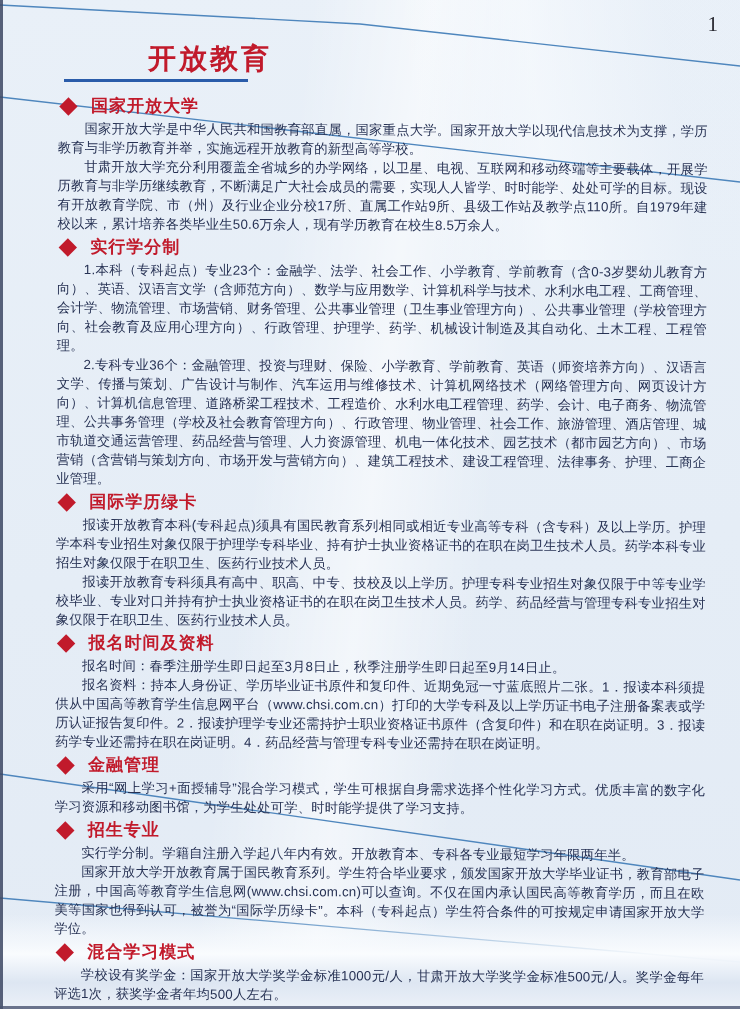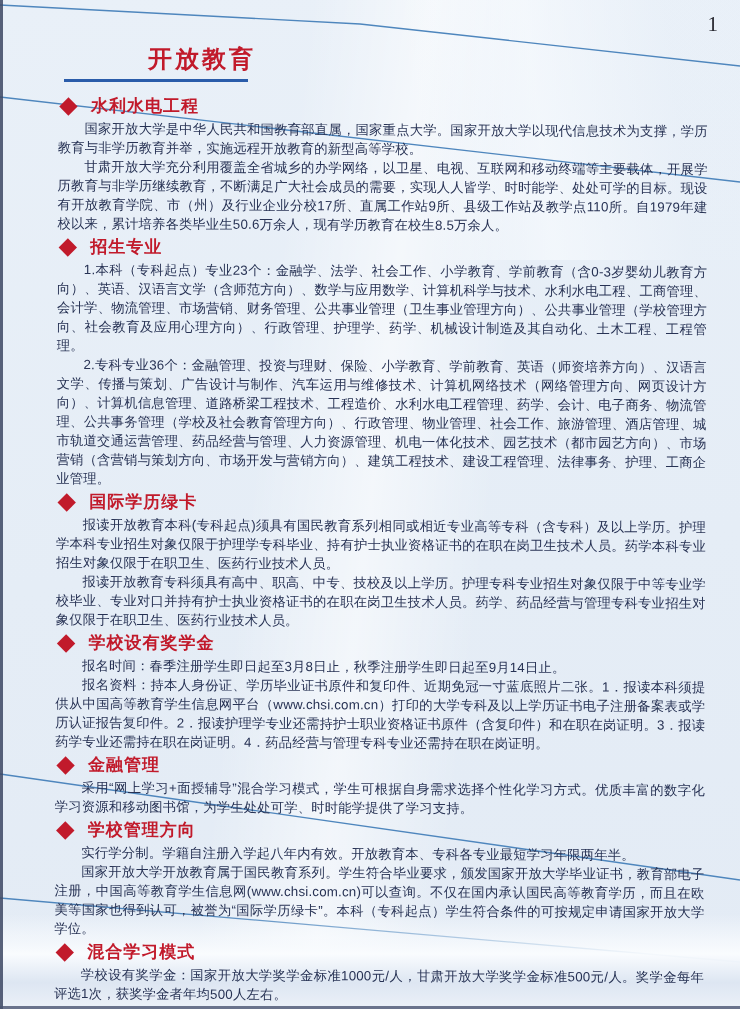--- a/index.html
+++ b/index.html
@@ -35,21 +35,21 @@
 
   .page-number {
     position:absolute; top:12px; right:22px;
     font-family:"Liberation Serif", serif;
     font-size:21px; color:#26262e;
   }
 
   .title-wrap { position:absolute; left:64px; top:44px; width:260px; }
   .doc-title {
     margin-left:84px;
-    font-size:24px; font-weight:bold; letter-spacing:3px;
+    font-size:28px; font-weight:bold; letter-spacing:3px;
     color:#c11a2b;
     line-height:30px;
     white-space:nowrap;
   }
   .title-underline { width:184px; height:3px; background:#2a5caa; margin-top:5px; }
 
   .content {
     position:absolute; left:58px; top:92px; width:650px;
     color:#273254;
     transform:rotate(0.25deg); transform-origin:top left;
@@ -94,65 +94,65 @@
   <div class="title-wrap">
     <div class="doc-title">开放教育</div>
     <div class="title-underline"></div>
   </div>
 
   <div class="content">
 
     <div class="section">
       <div class="section-heading">
         <span class="diamond"></span>
-        <span>水利水电工程</span>
+        <span>国家开放大学</span>
       </div>
       <p class="para">国家开放大学是中华人民共和国教育部直属，国家重点大学。国家开放大学以现代信息技术为支撑，学历教育与非学历教育并举，实施远程开放教育的新型高等学校。</p>
       <p class="para">甘肃开放大学充分利用覆盖全省城乡的办学网络，以卫星、电视、互联网和移动终端等主要载体，开展学历教育与非学历继续教育，不断满足广大社会成员的需要，实现人人皆学、时时能学、处处可学的目标。现设有开放教育学院、市（州）及行业企业分校17所、直属工作站9所、县级工作站及教学点110所。自1979年建校以来，累计培养各类毕业生50.6万余人，现有学历教育在校生8.5万余人。</p>
     </div>
 
     <div class="section">
       <div class="section-heading">
         <span class="diamond"></span>
-        <span>招生专业</span>
+        <span>实行学分制</span>
       </div>
       <p class="para">1.本科（专科起点）专业23个：金融学、法学、社会工作、小学教育、学前教育（含0-3岁婴幼儿教育方向）、英语、汉语言文学（含师范方向）、数学与应用数学、计算机科学与技术、水利水电工程、工商管理、会计学、物流管理、市场营销、财务管理、公共事业管理（卫生事业管理方向）、公共事业管理（学校管理方向、社会教育及应用心理方向）、行政管理、护理学、药学、机械设计制造及其自动化、土木工程、工程管理。</p>
       <p class="para">2.专科专业36个：金融管理、投资与理财、保险、小学教育、学前教育、英语（师资培养方向）、汉语言文学、传播与策划、广告设计与制作、汽车运用与维修技术、计算机网络技术（网络管理方向、网页设计方向）、计算机信息管理、道路桥梁工程技术、工程造价、水利水电工程管理、药学、会计、电子商务、物流管理、公共事务管理（学校及社会教育管理方向）、行政管理、物业管理、社会工作、旅游管理、酒店管理、城市轨道交通运营管理、药品经营与管理、人力资源管理、机电一体化技术、园艺技术（都市园艺方向）、市场营销（含营销与策划方向、市场开发与营销方向）、建筑工程技术、建设工程管理、法律事务、护理、工商企业管理。</p>
     </div>
 
     <div class="section">
       <div class="section-heading">
         <span class="diamond"></span>
         <span>国际学历绿卡</span>
       </div>
       <p class="para">报读开放教育本科(专科起点)须具有国民教育系列相同或相近专业高等专科（含专科）及以上学历。护理学本科专业招生对象仅限于护理学专科毕业、持有护士执业资格证书的在职在岗卫生技术人员。药学本科专业招生对象仅限于在职卫生、医药行业技术人员。</p>
       <p class="para">报读开放教育专科须具有高中、职高、中专、技校及以上学历。护理专科专业招生对象仅限于中等专业学校毕业、专业对口并持有护士执业资格证书的在职在岗卫生技术人员。药学、药品经营与管理专科专业招生对象仅限于在职卫生、医药行业技术人员。</p>
     </div>
 
     <div class="section">
       <div class="section-heading">
         <span class="diamond"></span>
-        <span>学校设有奖学金</span>
+        <span>报名时间及资料</span>
       </div>
       <p class="para">报名时间：春季注册学生即日起至3月8日止，秋季注册学生即日起至9月14日止。</p>
       <p class="para">报名资料：持本人身份证、学历毕业证书原件和复印件、近期免冠一寸蓝底照片二张。1．报读本科须提供从中国高等教育学生信息网平台（www.chsi.com.cn）打印的大学专科及以上学历证书电子注册备案表或学历认证报告复印件。2．报读护理学专业还需持护士职业资格证书原件（含复印件）和在职在岗证明。3．报读药学专业还需持在职在岗证明。4．药品经营与管理专科专业还需持在职在岗证明。</p>
     </div>
 
     <div class="section">
       <div class="section-heading">
         <span class="diamond"></span>
         <span>金融管理</span>
       </div>
       <p class="para">采用“网上学习+面授辅导”混合学习模式，学生可根据自身需求选择个性化学习方式。优质丰富的数字化学习资源和移动图书馆，为学生处处可学、时时能学提供了学习支持。</p>
     </div>
 
     <div class="section">
       <div class="section-heading">
         <span class="diamond"></span>
-        <span>学校管理方向</span>
+        <span>招生专业</span>
       </div>
       <p class="para">实行学分制。学籍自注册入学起八年内有效。开放教育本、专科各专业最短学习年限两年半。</p>
       <p class="para">国家开放大学开放教育属于国民教育系列。学生符合毕业要求，颁发国家开放大学毕业证书，教育部电子注册，中国高等教育学生信息网(www.chsi.com.cn)可以查询。不仅在国内承认国民高等教育学历，而且在欧美等国家也得到认可，被誉为“国际学历绿卡”。本科（专科起点）学生符合条件的可按规定申请国家开放大学学位。</p>
     </div>
 
     <div class="section">
       <div class="section-heading">
         <span class="diamond"></span>
         <span>混合学习模式</span>
       </div>

